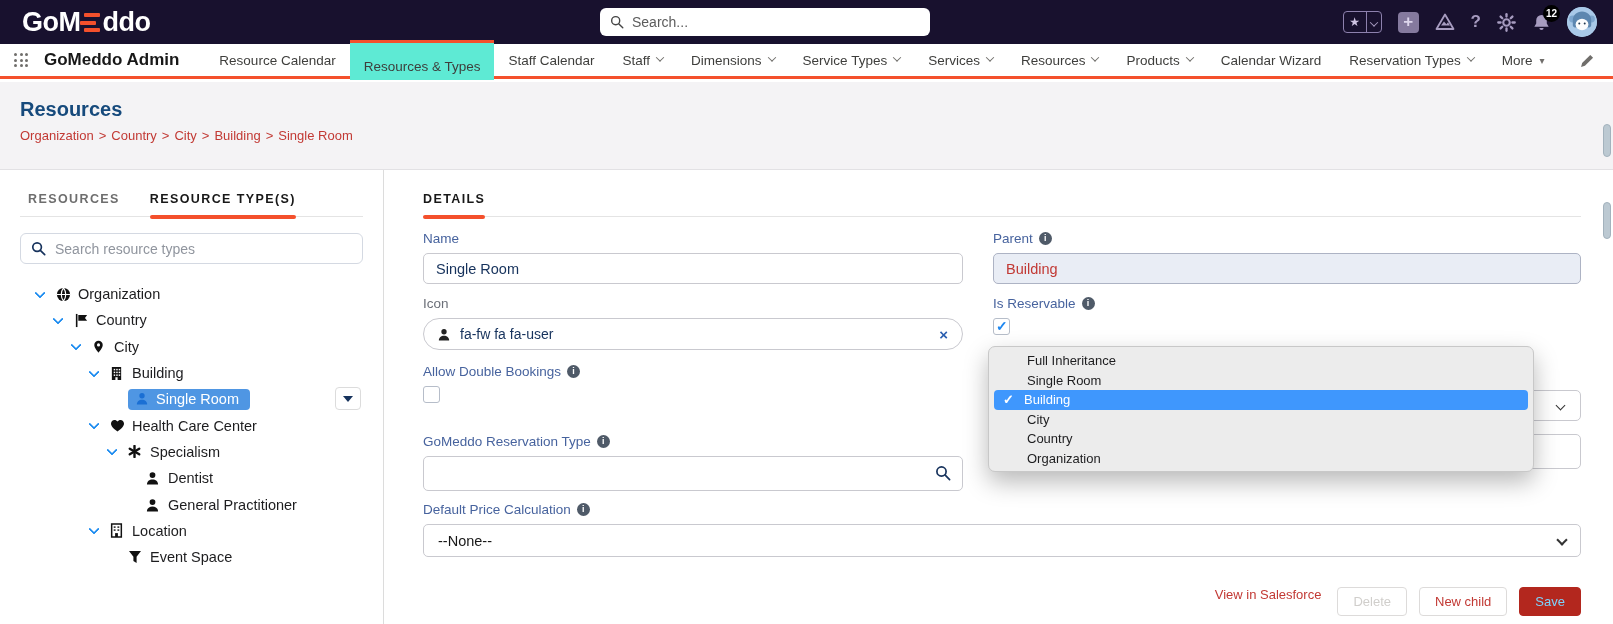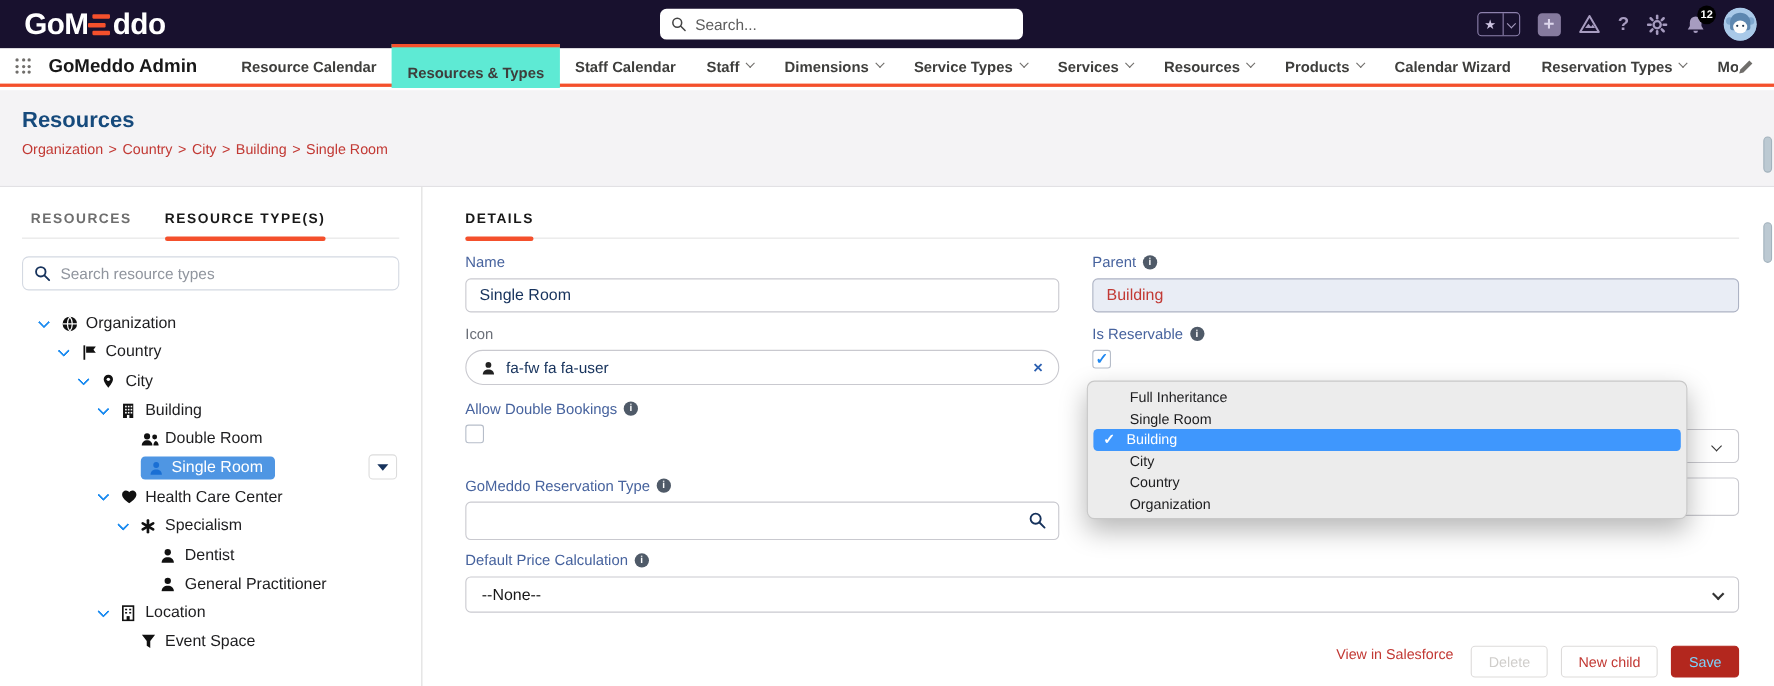--- a/index.html
+++ b/index.html
@@ -33,21 +33,21 @@
   .chev-sm { display:inline-block; width:6px; height:6px; border-right:1.5px solid currentColor;
              border-bottom:1.5px solid currentColor; transform:rotate(45deg) translate(-1px,-1px); }
 
   
   .navbar { position:absolute; left:0; top:44px; width:1613px; height:35px; background:#fff;
             border-bottom:3px solid #f4502c; display:flex; align-items:center; }
   .waffle { width:14px; height:14px; margin:0 16px 0 14px; display:grid;
             grid-template-columns:repeat(3,3px); grid-template-rows:repeat(3,3px); gap:2.5px; cursor:pointer; }
   .waffle i { background:#706e6b; border-radius:50%; }
   .app-name { font-size:17px; font-weight:700; color:#181818; margin-right:26px; white-space:nowrap; }
-  .nav-tabs { display:flex; height:40px; align-items:stretch; flex:1; overflow:hidden;font-weight:bold; }
+  .nav-tabs { display:flex; height:40px; align-items:stretch; flex:1; overflow:hidden; }
   .nav-tab { display:flex; align-items:center; padding:0 14px; font-size:13.5px; color:#3e3e3c;
              white-space:nowrap; cursor:pointer; gap:7px; }
   .nav-tab .chev-sm { color:#706e6b; margin-top:-2px; }
   .nav-tab.active { background:#5eead4; border-top:3px solid #f4502c; padding-top:9px; }
   .more-caret { color:#706e6b; font-size:10px; }
   .nav-pencil { margin:0 18px 0 auto; color:#706e6b; cursor:pointer; }
 
   
   .page-head { position:absolute; left:0; top:82px; width:1613px; height:88px; background:#f4f3f5;
                border-bottom:1px solid #e2e1e4; padding:16px 0 0 20px; }
@@ -362,32 +362,20 @@
                 <rect x="6.7" y="9" width="1.6" height="1.6"></rect>
                 <rect x="9.4" y="9" width="1.6" height="1.6"></rect>
                 <rect x="5.8" y="12" width="2.4" height="3"></rect>
               </g>
             </svg>
         </span>
         <span class="tlabel">Building</span>
       </div>
       <div class="trow lvl4">
         <span class="tspace"></span>
-        <span class="ticon">
-          <svg width="17" height="13" viewBox="0 0 18 14">
-              <circle cx="6" cy="4" r="3" fill="currentColor"></circle>
-              <path d="M.8 13c0-3.1 2.3-5.1 5.2-5.1s5.2 2 5.2 5.1z" fill="currentColor"></path>
-              <circle cx="13.4" cy="4.6" r="2.4" fill="currentColor"></circle>
-              <path d="M12.2 13c0-2 .8-3.6 2.2-4.4 1.7.5 2.9 2.2 2.9 4.4z" fill="currentColor"></path>
-            </svg>
-        </span>
-        <span class="tlabel">Double Room</span>
-      </div>
-      <div class="trow lvl4">
-        <span class="tspace"></span>
         <span class="pill">
           <span class="ticon">
             <svg width="12" height="13" viewBox="0 0 14 14">
                 <circle cx="7" cy="3.8" r="3.1" fill="currentColor"></circle>
                 <path d="M1 14c0-3.4 2.6-5.4 6-5.4s6 2 6 5.4z" fill="currentColor"></path>
               </svg>
           </span>
           <span class="tlabel">Single Room</span>
         </span>
         <span class="row-menu-btn">

